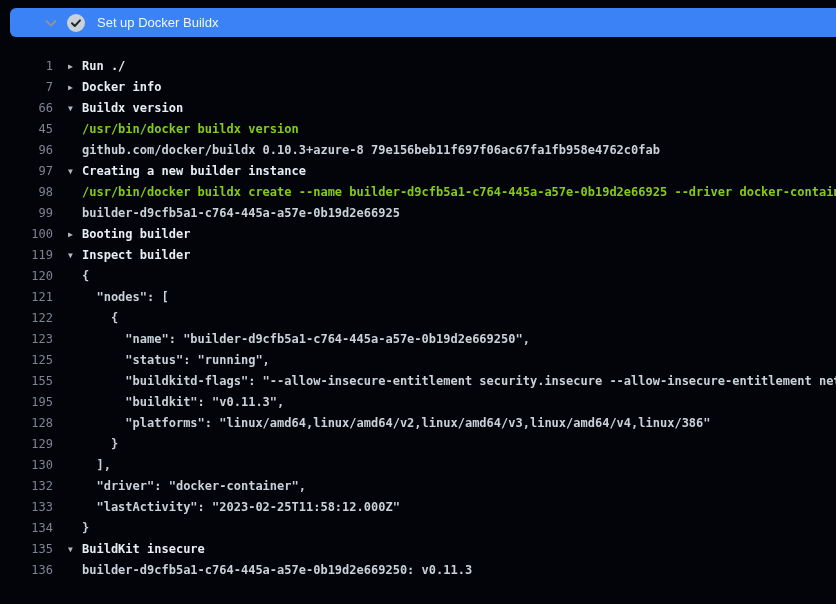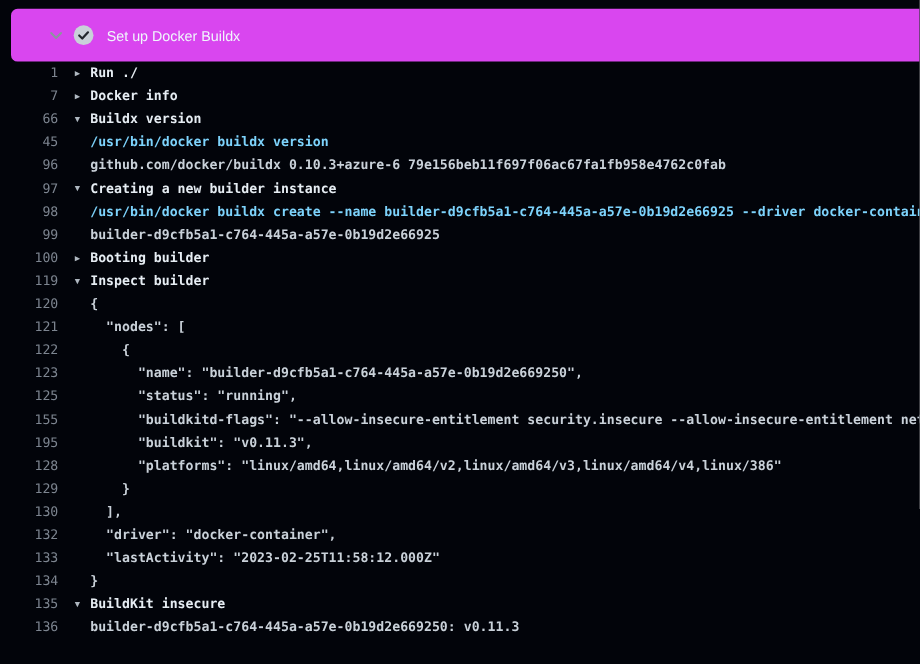--- a/index.html
+++ b/index.html
@@ -5,22 +5,22 @@
   html,body{margin:0;padding:0;}
   .screen{
     position:relative;
     width:836px;height:604px;
     background:#02040a;
     overflow:hidden;
     font-family:"DejaVu Sans Mono","Liberation Mono",monospace;
   }
   
   .step-header{
-    position:absolute;top:8px;left:10px;right:0;height:48px;
-    background:#d946ef;
+    position:absolute;top:8px;left:10px;right:0;height:29px;
+    background:#3b82f6;
     border-radius:6px 0 0 6px;
     display:flex;align-items:center;
     cursor:pointer;
   }
   .chevron{
     width:16px;height:16px;margin-left:33px;flex:0 0 auto;
     display:flex;align-items:center;justify-content:center;
   }
   .status-circle{
     width:20px;height:20px;margin-left:7px;flex:0 0 auto;
@@ -48,21 +48,21 @@
     cursor:pointer;
     user-select:none;
   }
   .arrow{
     flex:0 0 14px;margin-left:15px;
     font-size:8px;color:#afb8c1;
     text-align:left;
   }
   .txt{white-space:pre;font-weight:bold;}
   .t-group{color:#e6edf3;cursor:pointer;}
-  .t-cmd{color:#7dd3fc;font-weight:600;}
+  .t-cmd{color:#84cc16;font-weight:600;}
   .t-out{color:#c9d1d9;}
 </style>
 </head>
 <body>
 
 <div class="screen">
 
   <div class="step-header">
     <span class="chevron">
       <svg width="16" height="16" viewBox="0 0 16 16">
@@ -76,21 +76,21 @@
       </svg>
     </span>
     <span class="step-title">Set up Docker Buildx</span>
   </div>
 
   <div class="log">
       <div class="row"><span class="num">1</span><span class="arrow">▶</span><span class="txt t-group">Run ./</span></div>
       <div class="row"><span class="num">7</span><span class="arrow">▶</span><span class="txt t-group">Docker info</span></div>
       <div class="row"><span class="num">66</span><span class="arrow">▼</span><span class="txt t-group">Buildx version</span></div>
       <div class="row"><span class="num">45</span><span class="arrow"></span><span class="txt t-cmd">/usr/bin/docker buildx version</span></div>
-      <div class="row"><span class="num">96</span><span class="arrow"></span><span class="txt t-out">github.com/docker/buildx 0.10.3+azure-6 79e156beb11f697f06ac67fa1fb958e4762c0fab</span></div>
+      <div class="row"><span class="num">96</span><span class="arrow"></span><span class="txt t-out">github.com/docker/buildx 0.10.3+azure-8 79e156beb11f697f06ac67fa1fb958e4762c0fab</span></div>
       <div class="row"><span class="num">97</span><span class="arrow">▼</span><span class="txt t-group">Creating a new builder instance</span></div>
       <div class="row"><span class="num">98</span><span class="arrow"></span><span class="txt t-cmd">/usr/bin/docker buildx create --name builder-d9cfb5a1-c764-445a-a57e-0b19d2e66925 --driver docker-container</span></div>
       <div class="row"><span class="num">99</span><span class="arrow"></span><span class="txt t-out">builder-d9cfb5a1-c764-445a-a57e-0b19d2e66925</span></div>
       <div class="row"><span class="num">100</span><span class="arrow">▶</span><span class="txt t-group">Booting builder</span></div>
       <div class="row"><span class="num">119</span><span class="arrow">▼</span><span class="txt t-group">Inspect builder</span></div>
       <div class="row"><span class="num">120</span><span class="arrow"></span><span class="txt t-out">{</span></div>
       <div class="row"><span class="num">121</span><span class="arrow"></span><span class="txt t-out">  "nodes": [</span></div>
       <div class="row"><span class="num">122</span><span class="arrow"></span><span class="txt t-out">    {</span></div>
       <div class="row"><span class="num">123</span><span class="arrow"></span><span class="txt t-out">      "name": "builder-d9cfb5a1-c764-445a-a57e-0b19d2e669250",</span></div>
       <div class="row"><span class="num">125</span><span class="arrow"></span><span class="txt t-out">      "status": "running",</span></div>

